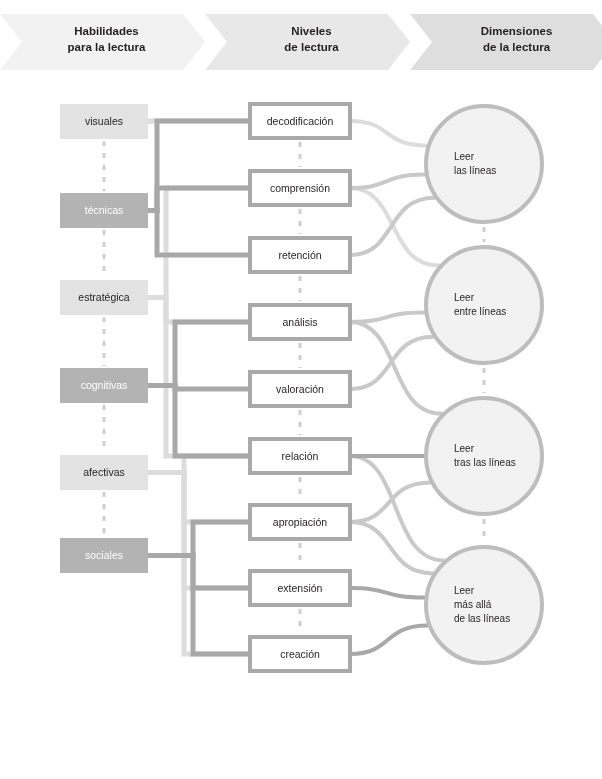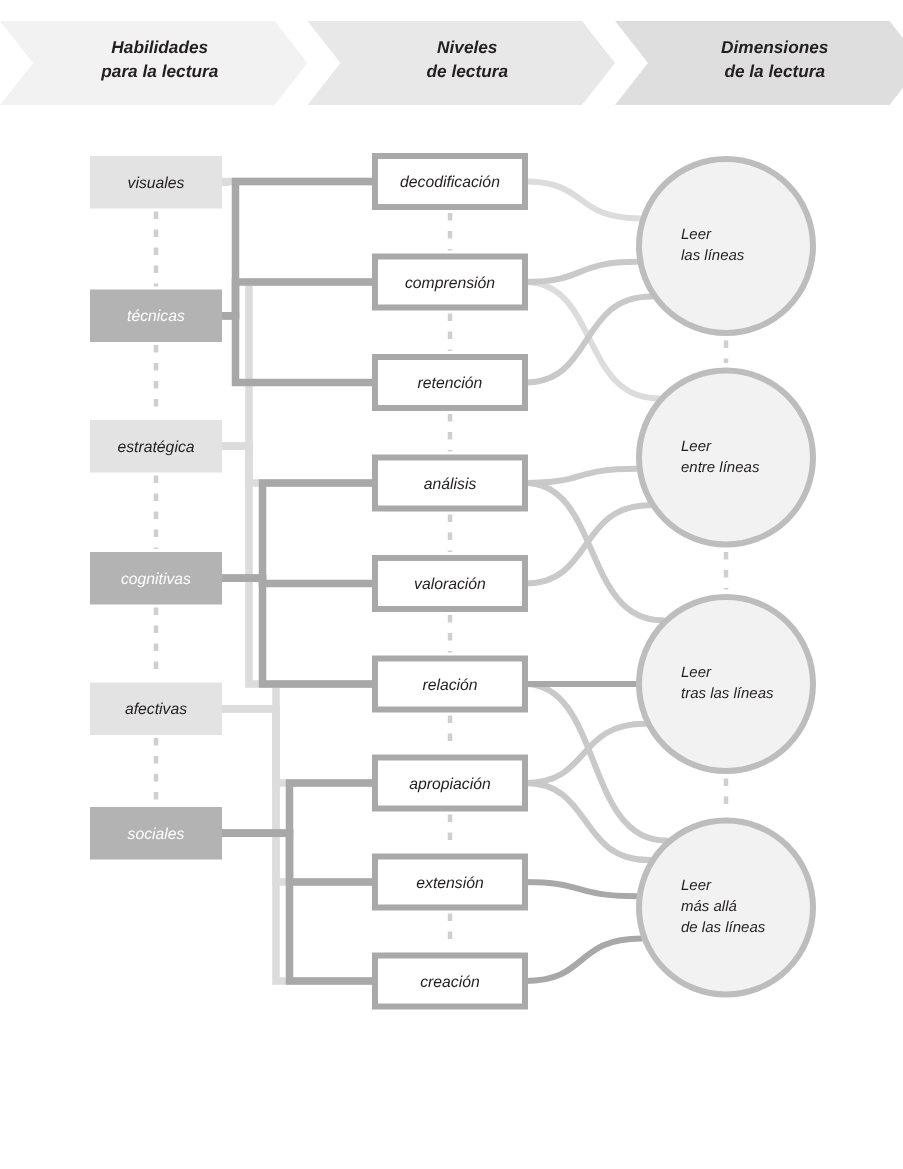--- a/index.html
+++ b/index.html
@@ -1,18 +1,18 @@
 <!DOCTYPE html>
 <html><head>
 <meta charset="utf-8">
 <style>
   html,body{margin:0;padding:0;background:#ffffff;}
   body{width:602px;height:779px;overflow:hidden;
        font-family:"Liberation Sans","DejaVu Sans",sans-serif;color:#231f20;}
-  #stage{position:relative;width:602px;height:779px;font-style:italic;}
+  #stage{position:relative;width:602px;height:779px;}
   svg#diagram{position:absolute;left:0;top:0;width:602px;height:779px;display:block;}
   .hdr-txt{font-size:11.5px;font-weight:bold;fill:#231f20;}
   .node-txt{font-size:10.5px;fill:#231f20;}
   .node-txt-light{font-size:10.5px;fill:#ffffff;}
   .circ-txt{font-size:10px;fill:#231f20;}
   text{dominant-baseline:middle;}
 </style>
 </head>
 <body>
 

